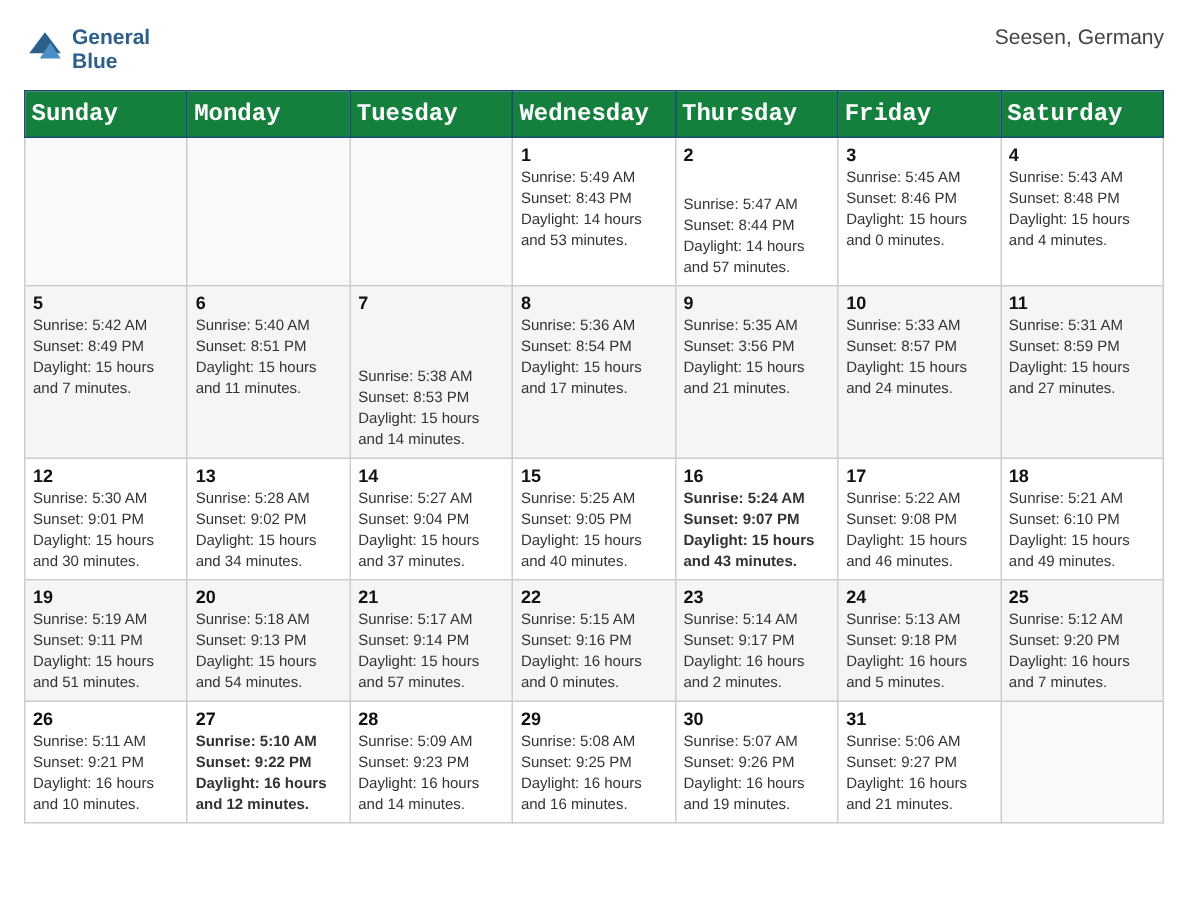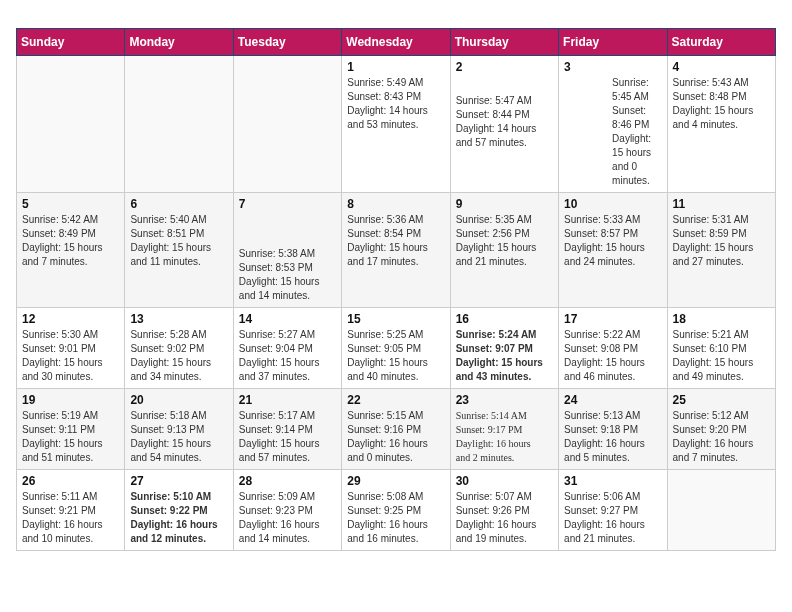--- a/index.html
+++ b/index.html
@@ -36,27 +36,28 @@
     .location {
       font-size: 14px;
       color: #444;
     }
     .calendar {
       width: 100%;
       border-collapse: collapse;
       font-size: 11px;
     }
     .calendar th {
-      background-color: #be185d;
+      background-color: #15803d;
       color: #fff;
       padding: 6px 4px;
       text-align: left;
-      font-size: 12px;
+      font-size: 16px;
       font-weight: bold;
       border: 1px solid #1a4a72;
+      font-family: Liberation Mono, monospace;
     }
     .calendar td {
       border: 1px solid #ccc;
       vertical-align: top;
       padding: 4px 5px;
       width: 14.28%;
       min-height: 70px;
       background: #fff;
     }
     .calendar tr:nth-child(even) td {
@@ -75,21 +76,32 @@
       line-height: 1.4;
     }
     .empty-cell {
       background: #f9f9f9 !important;
     }
   </style>
 </head>
 <body>
 
 <div class="header">
+  <div class="logo">
+    <svg class="logo-icon" viewBox="0 0 32 32" xmlns="http://www.w3.org/2000/svg">
+      <polygon points="16,4 28,20 4,20" fill="#2c5f8a"></polygon>
+      <polygon points="20,12 28,24 12,24" fill="#4a90c4"></polygon>
+    </svg>
+    <div>
+      <div style="font-size:14px;font-weight:bold;color:#2c5f8a;">General</div>
+      <div style="font-size:14px;font-weight:bold;color:#2c5f8a;">Blue</div>
+    </div>
+  </div>
   <div class="title-block">
+    <div class="location">Seesen, Germany</div>
   </div>
 </div>
 
 <table class="calendar">
   <thead>
     <tr>
     <th>Sunday</th>
         <th>Monday</th>
         <th>Tuesday</th>
         <th>Wednesday</th>
@@ -112,21 +124,21 @@
         </td>
         <td>
           <span class="day-number">2</span>
           <div class="day-info" style="white-space: pre-line; margin-top: 20px;">Sunrise: 5:47 AM
 Sunset: 8:44 PM
 Daylight: 14 hours
 and 57 minutes.</div>
         </td>
         <td>
           <span class="day-number">3</span>
-          <div class="day-info" style="white-space: pre-line; margin-left: 48px;">Sunrise: 5:45 AM
+          <div class="day-info" style="white-space: pre-line;">Sunrise: 5:45 AM
 Sunset: 8:46 PM
 Daylight: 15 hours
 and 0 minutes.</div>
         </td>
         <td>
           <span class="day-number">4</span>
           <div class="day-info" style="white-space: pre-line;">Sunrise: 5:43 AM
 Sunset: 8:48 PM
 Daylight: 15 hours
 and 4 minutes.</div>
@@ -157,21 +169,21 @@
         <td>
           <span class="day-number">8</span>
           <div class="day-info" style="white-space: pre-line;">Sunrise: 5:36 AM
 Sunset: 8:54 PM
 Daylight: 15 hours
 and 17 minutes.</div>
         </td>
         <td>
           <span class="day-number">9</span>
           <div class="day-info" style="white-space: pre-line;">Sunrise: 5:35 AM
-Sunset: 2:56 PM
+Sunset: 3:56 PM
 Daylight: 15 hours
 and 21 minutes.</div>
         </td>
         <td>
           <span class="day-number">10</span>
           <div class="day-info" style="white-space: pre-line;">Sunrise: 5:33 AM
 Sunset: 8:57 PM
 Daylight: 15 hours
 and 24 minutes.</div>
         </td>
@@ -258,21 +270,21 @@
         </td>
         <td>
           <span class="day-number">22</span>
           <div class="day-info" style="white-space: pre-line;">Sunrise: 5:15 AM
 Sunset: 9:16 PM
 Daylight: 16 hours
 and 0 minutes.</div>
         </td>
         <td>
           <span class="day-number">23</span>
-          <div class="day-info" style="white-space: pre-line; font-family: Liberation Serif, serif;">Sunrise: 5:14 AM
+          <div class="day-info" style="white-space: pre-line;">Sunrise: 5:14 AM
 Sunset: 9:17 PM
 Daylight: 16 hours
 and 2 minutes.</div>
         </td>
         <td>
           <span class="day-number">24</span>
           <div class="day-info" style="white-space: pre-line;">Sunrise: 5:13 AM
 Sunset: 9:18 PM
 Daylight: 16 hours
 and 5 minutes.</div>

